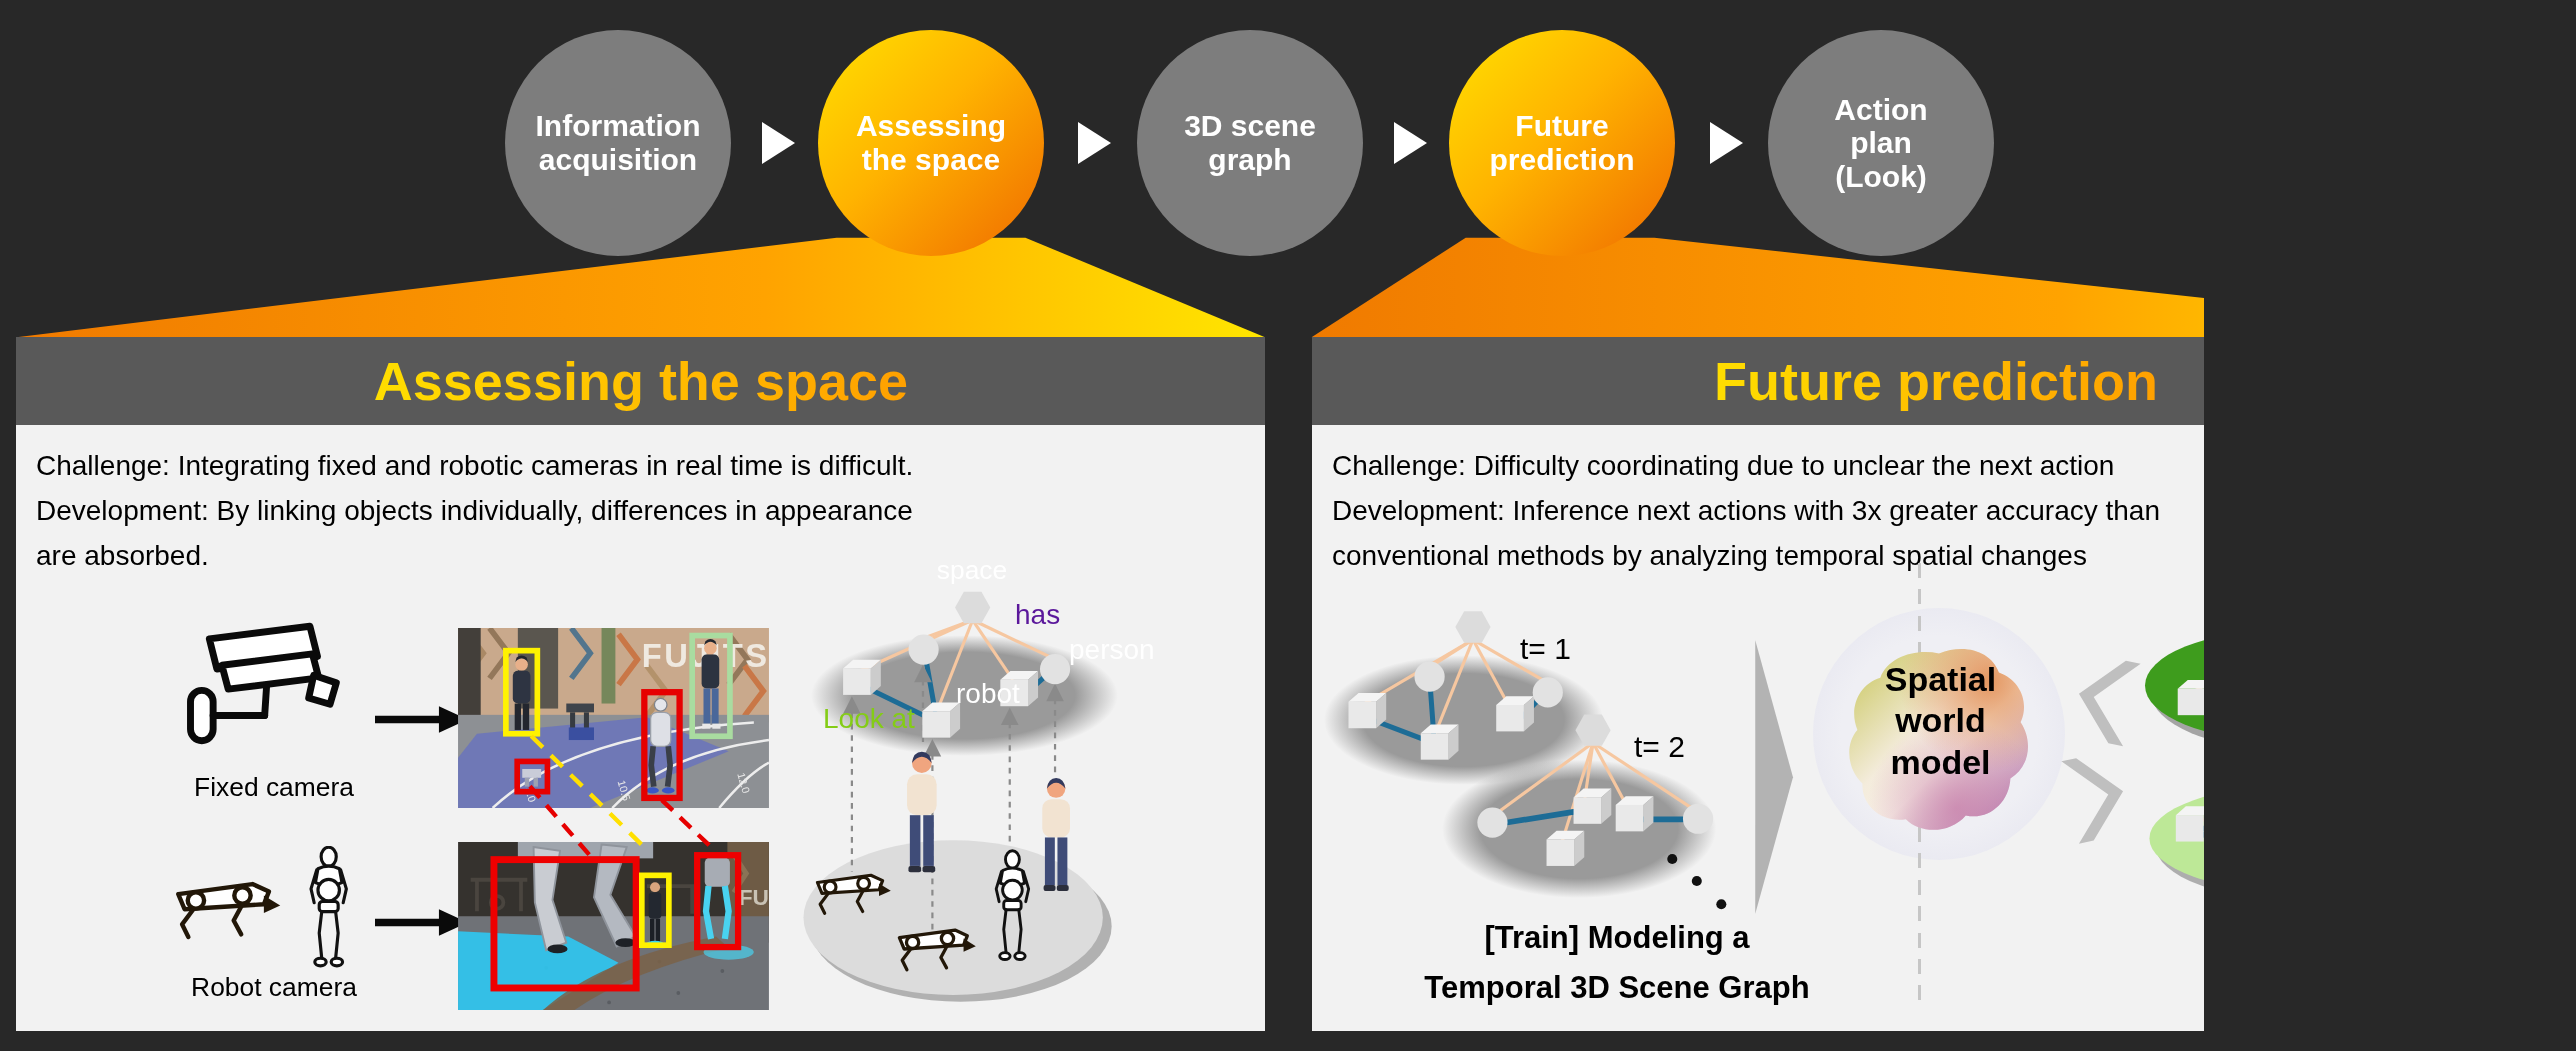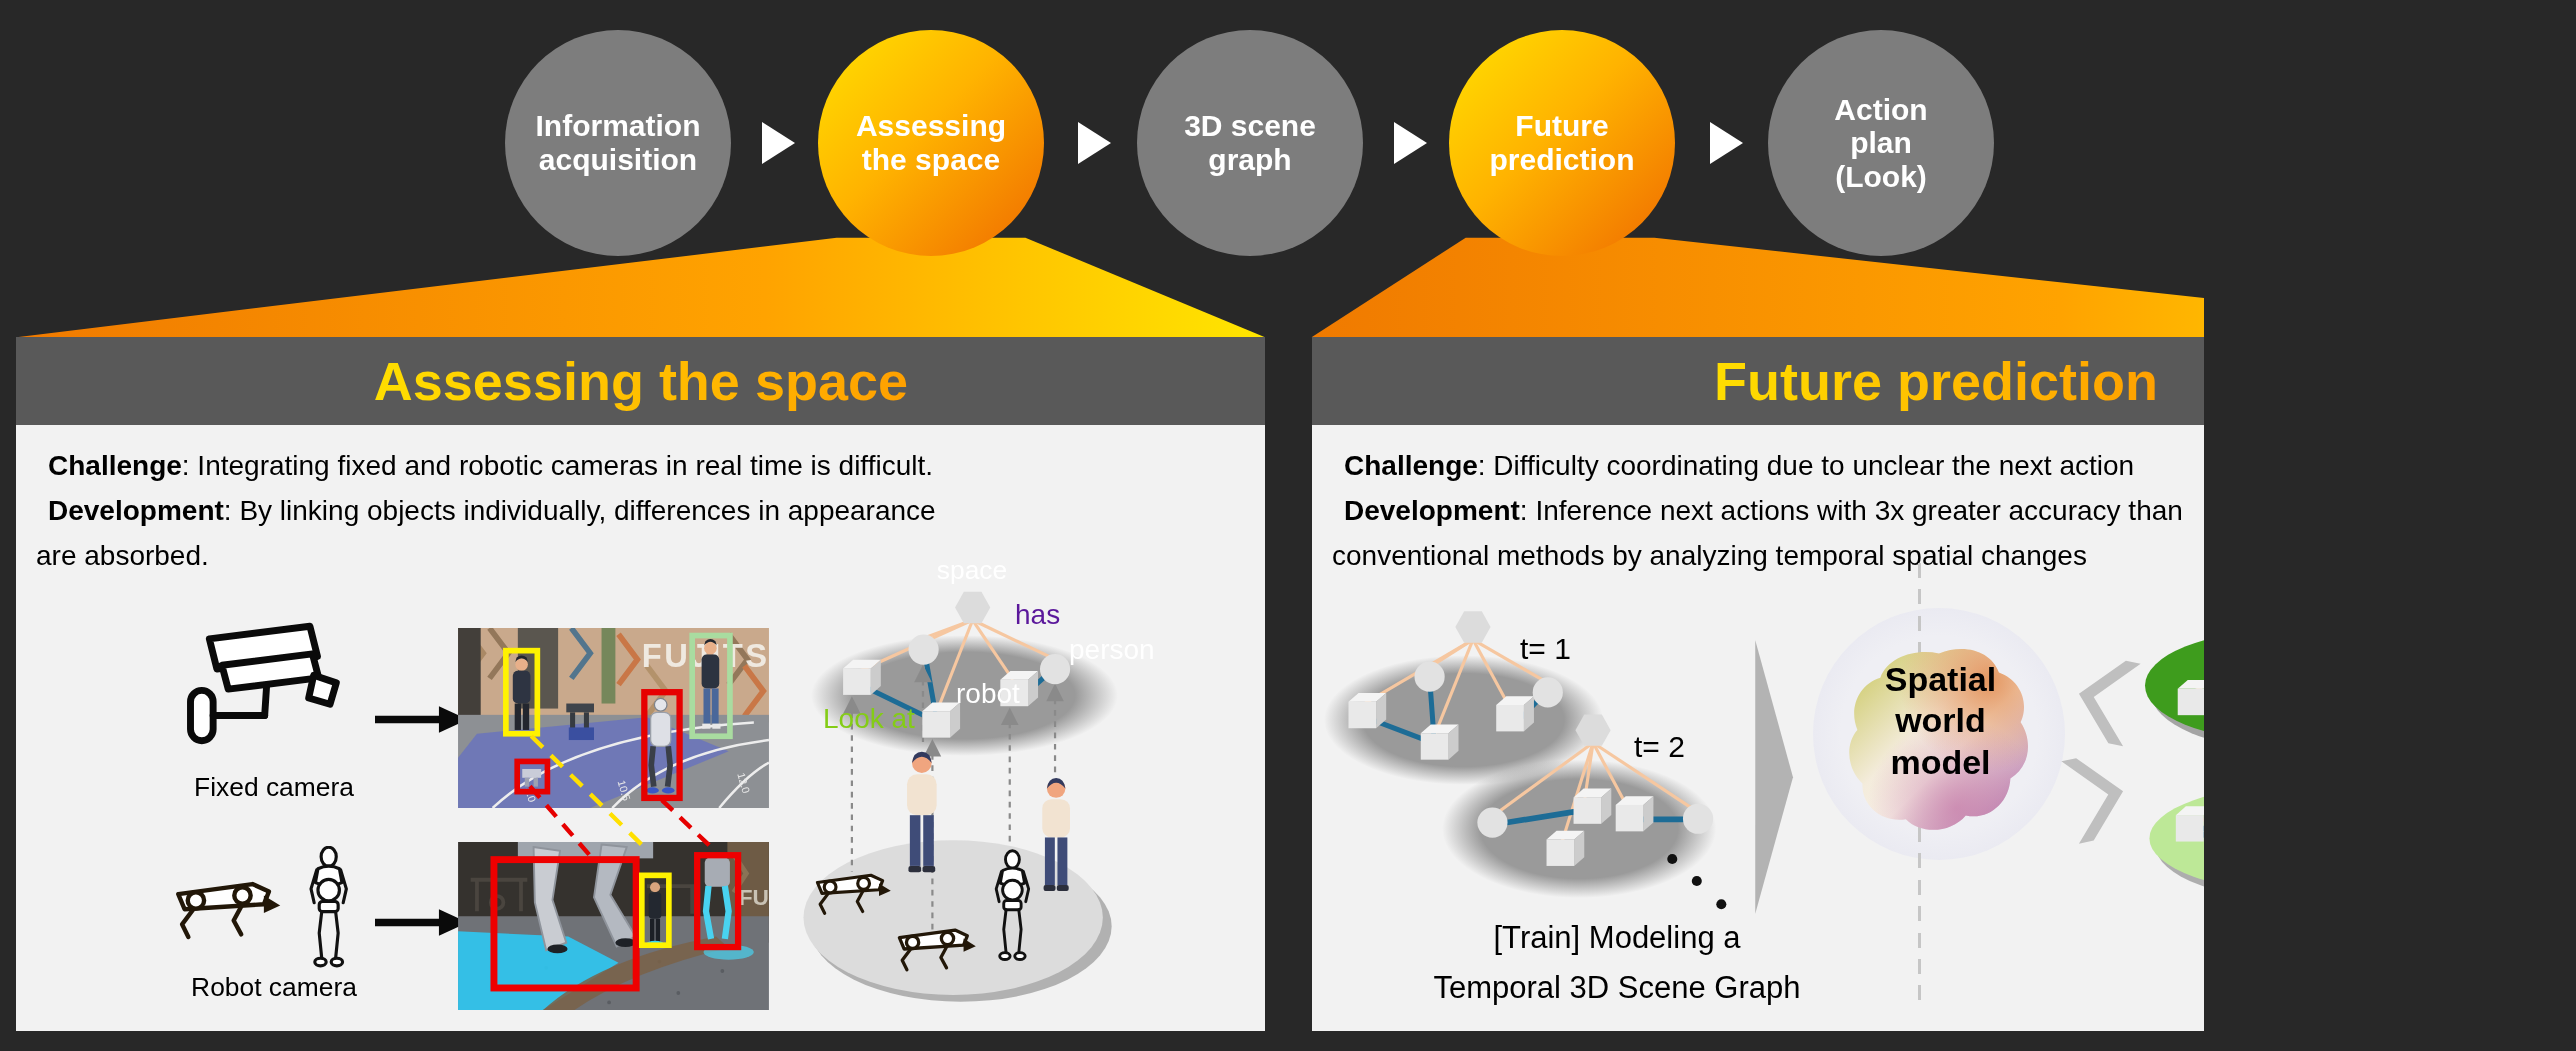--- a/index.html
+++ b/index.html
@@ -15,27 +15,27 @@
   .flow-arrow{position:absolute;width:0;height:0;border-top:21.4px solid transparent;
               border-bottom:21.4px solid transparent;border-left:33px solid #FFFFFF;}
   
   .panel{position:absolute;top:337px;height:694px;background:#F2F2F2;}
   .panel-header{height:88px;background:#595959;display:flex;align-items:center;justify-content:center;}
   .panel-title{font-size:54px;font-weight:800;color:#FFB400;
                background:linear-gradient(90deg,#FFDE00 0%,#FFA000 100%);
                -webkit-background-clip:text;background-clip:text;-webkit-text-fill-color:transparent;}
   .desc{position:absolute;width:1217px;font-size:28px;line-height:1.6;color:#000;}
   .desc p{margin:0;}
-  .desc .b{font-weight:bold;margin-left:12px;}
+  .desc .b{font-weight:normal;}
   .desc .t{white-space:pre-line;}
   .cap-label{position:absolute;font-size:26.4px;color:#000;text-align:center;}
   .graph-label{position:absolute;font-size:26.4px;color:#ffffff;}
   .t-label{position:absolute;font-size:30px;color:#000;}
   .big-label{position:absolute;font-size:38px;font-weight:bold;color:#000;}
-  .caption{position:absolute;font-size:31px;line-height:1.6;font-weight:normal;color:#000;
+  .caption{position:absolute;font-size:31px;line-height:1.6;font-weight:bold;color:#000;
            text-align:center;white-space:pre-line;}
   .model-text{position:absolute;left:1843px;top:659px;width:195px;text-align:center;
               font-size:34px;line-height:1.22;font-weight:bold;color:#000;white-space:pre-line;}
   .separator{position:absolute;left:1918px;top:563px;width:3.1px;height:443px;
              background:repeating-linear-gradient(180deg,#C6C6C6 0 15px,rgba(0,0,0,0) 15px 26.4px);}
   .halo{position:absolute;left:1813px;top:608px;width:252px;height:252px;border-radius:50%;
         background:radial-gradient(circle,#EFEFF4 0%,#EFEFF4 55%,#E9E9F1 75%,rgba(233,233,241,0) 100%);}
 </style>
 </head>
 <body>

